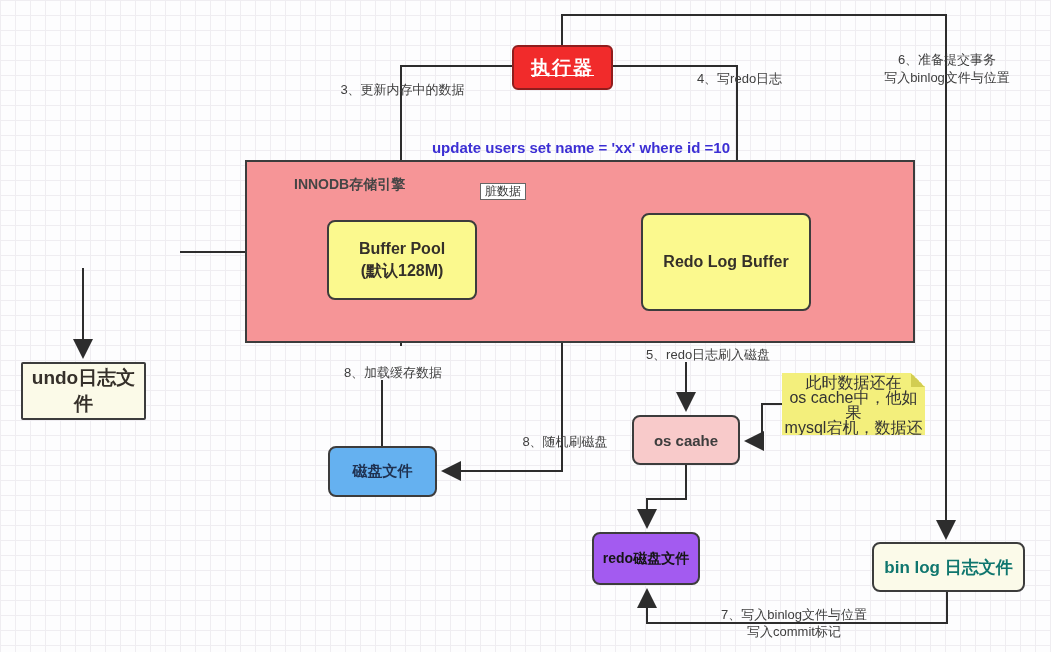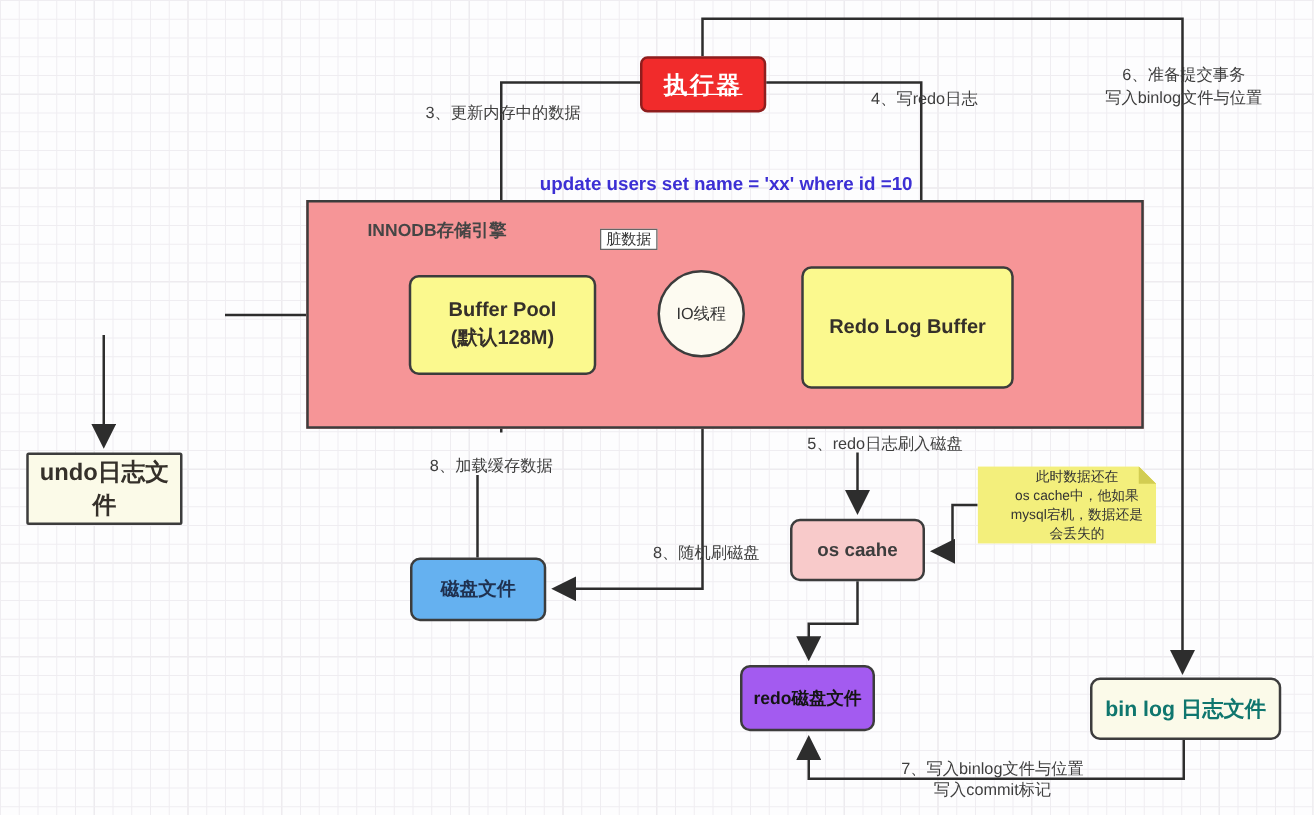--- a/index.html
+++ b/index.html
@@ -44,21 +44,21 @@
   .redo-disk{left:592px;top:532px;width:108px;height:53px;background:#a35bf0;
     font-size:14px;color:#151515;}
   .binlog-file{left:872px;top:542px;width:153px;height:50px;background:#fbfae9;font-size:17px;color:#0f766e;}
 
   .lbl{font-size:13px;color:#3e3e3e;text-align:center;white-space:nowrap;}
   .sql{left:408px;top:139px;width:322px;font-size:15px;font-weight:bold;color:#3c2fd4;text-align:right;white-space:nowrap;}
 
   .note{
     left:782px;top:373px;width:143px;height:62px;background:#f3ef7c;
     clip-path:polygon(0 0, calc(100% - 14px) 0, 100% 14px, 100% 100%, 0 100%);
-    font-size:11px;line-height:15px;color:#333;text-align:center;padding-top:2px;padding-left:16px;
+    font-size:16px;line-height:15px;color:#333;text-align:center;padding-top:2px;
   }
   .note::after{
     content:"";position:absolute;top:0;right:0;width:14px;height:14px;
     background:linear-gradient(225deg, transparent 50%, #d2cd52 50%);
   }
 </style>
 </head>
 <body>
 
 <div id="canvas">
@@ -93,21 +93,20 @@
 
   <div class="abs sql">update users set name = 'xx' where id =10</div>
 
   <div class="abs node executor">执行器</div>
 
   <div class="abs node buffer-pool">
     <span>Buffer Pool</span>
     <span>(默认128M)</span>
   </div>
 
-  <div class="abs node io-thread">IO线程</div>
 
   <div class="abs node redo-buffer">Redo Log Buffer</div>
 
   <div class="abs node dirty">脏数据</div>
 
   <div class="abs node undo-file">undo日志文件</div>
 
   <div class="abs node disk-file">磁盘文件</div>
 
   <div class="abs node os-cache">os caahe</div>

